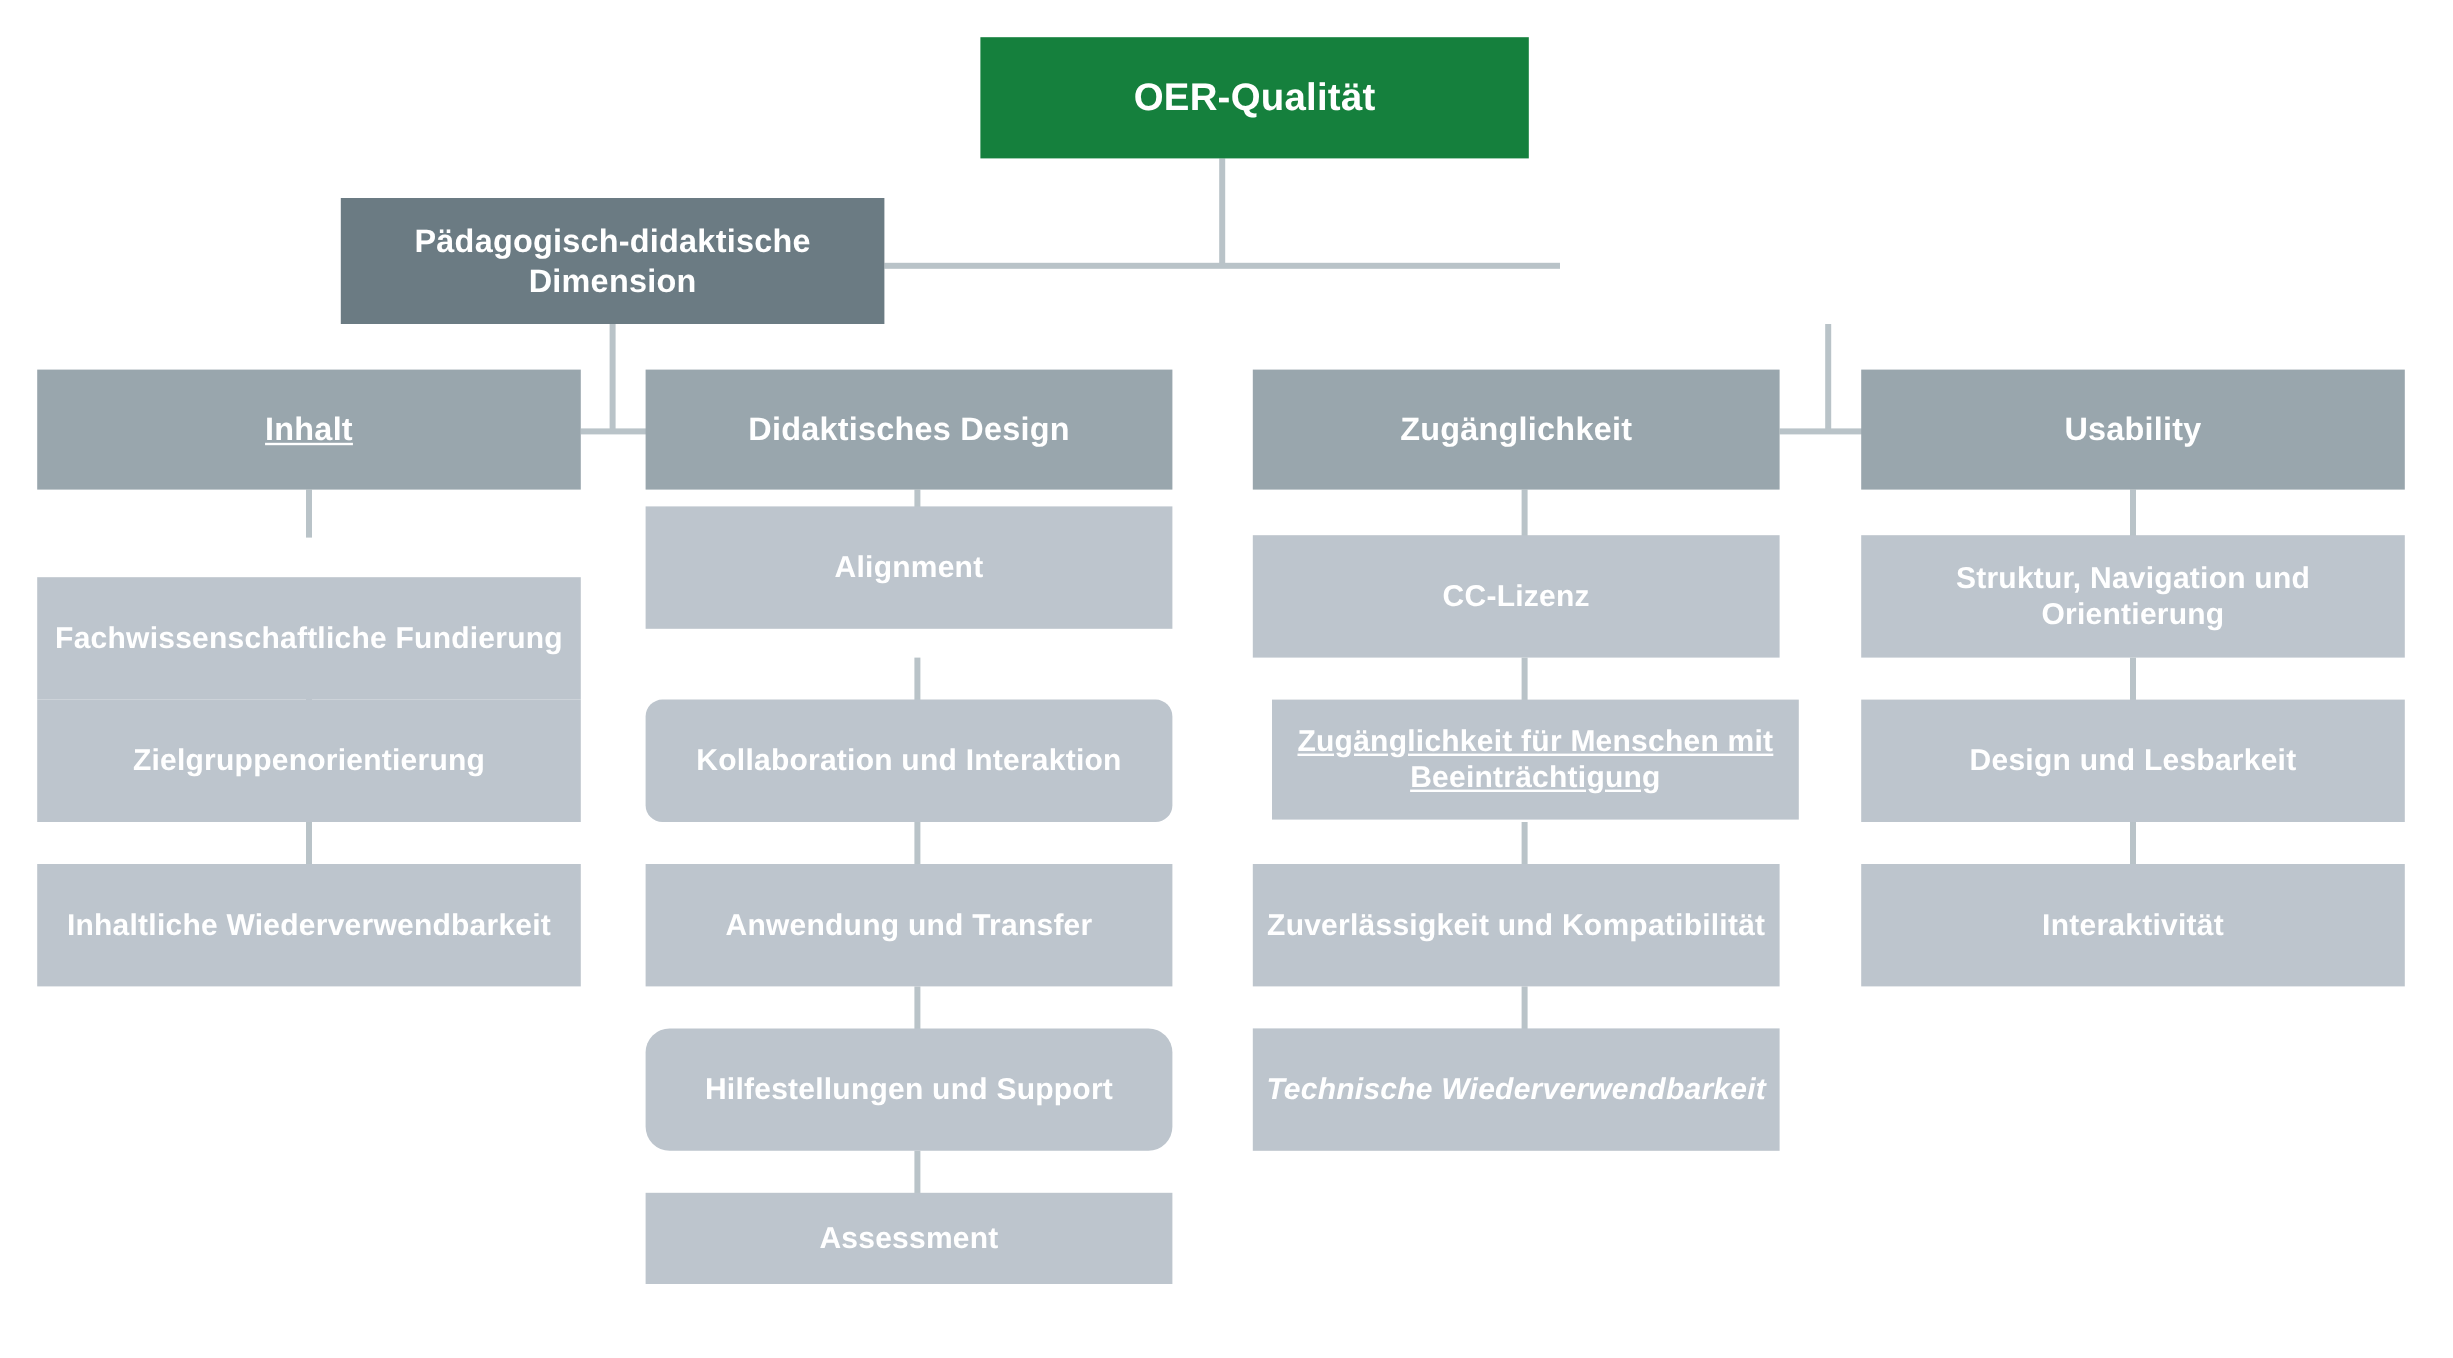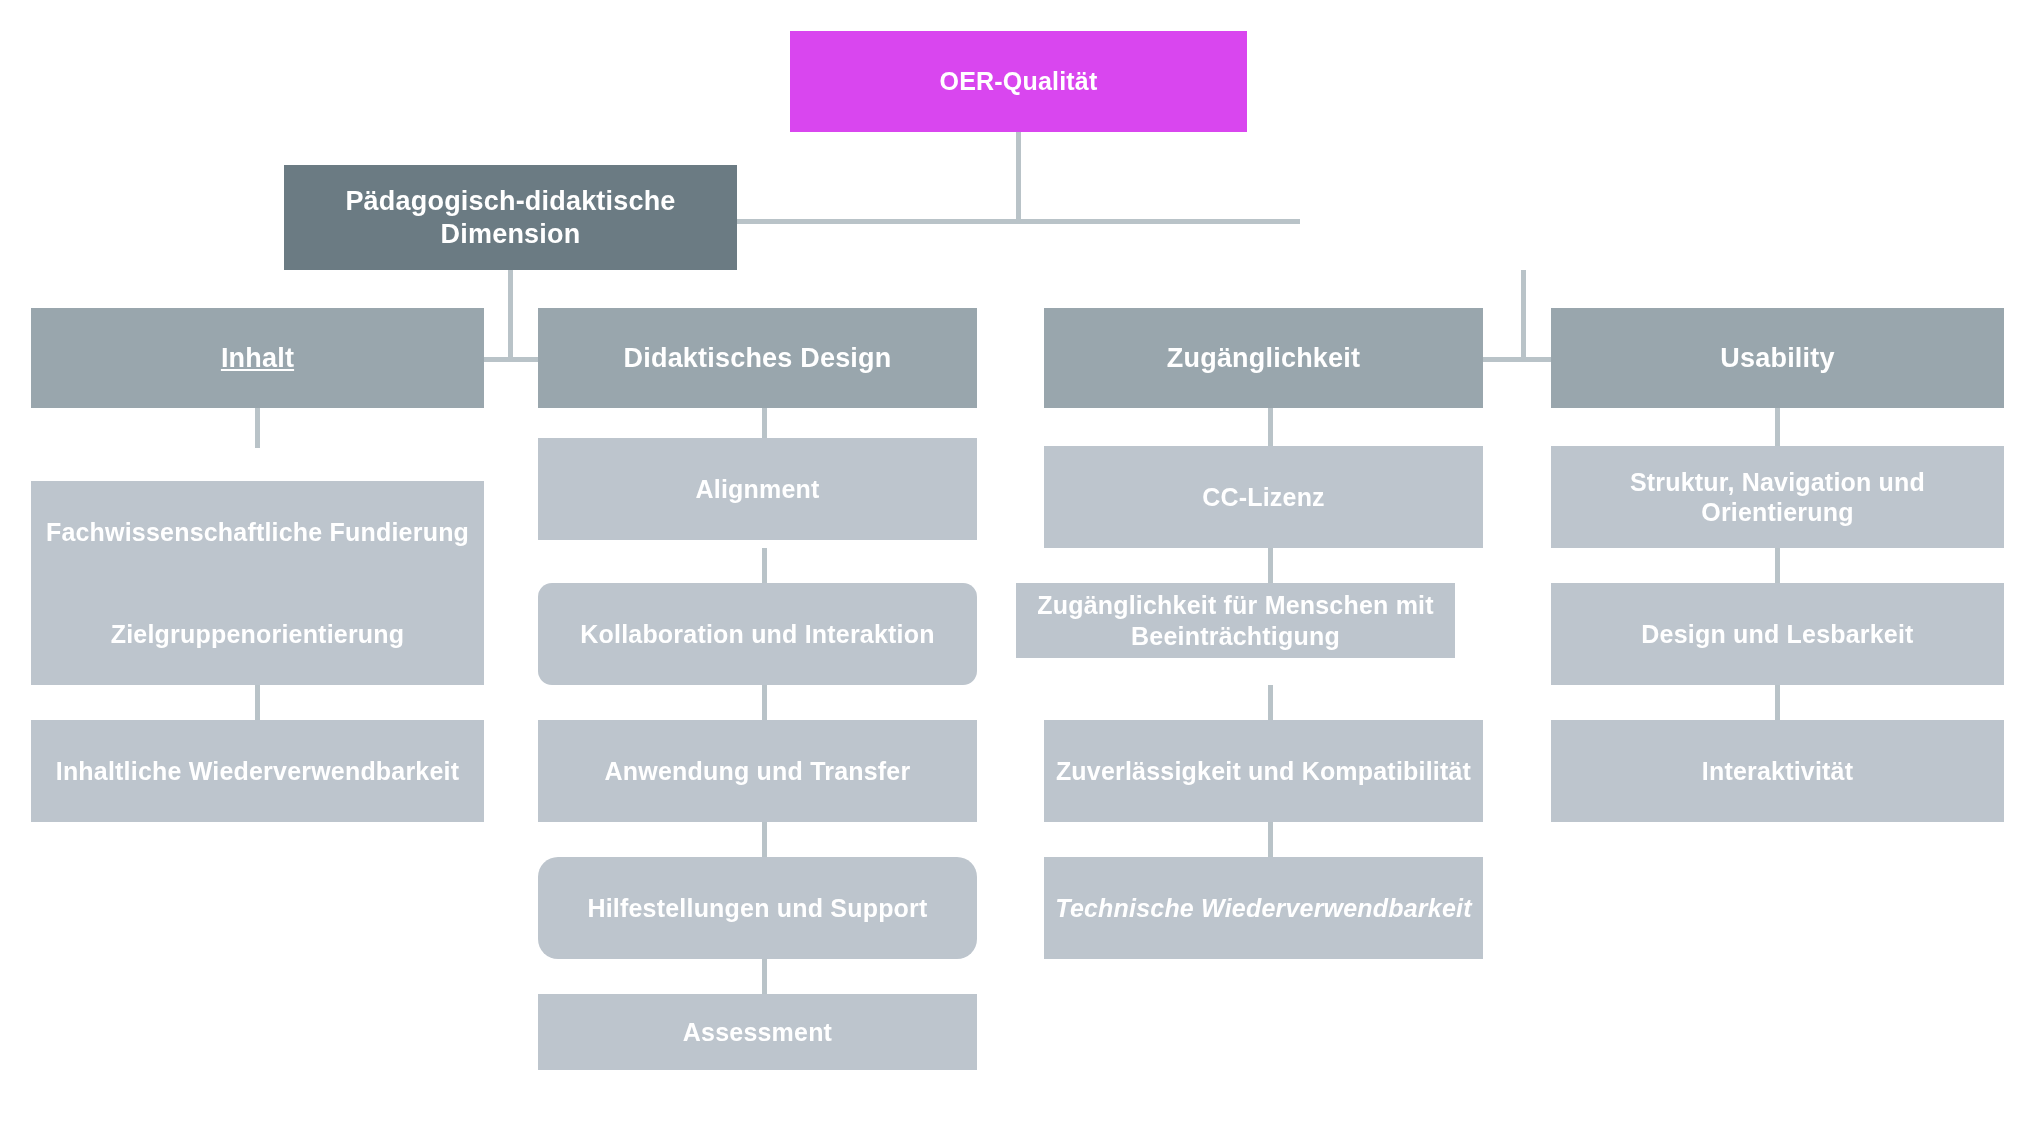--- a/index.html
+++ b/index.html
@@ -23,21 +23,21 @@
     align-items: center;
     justify-content: center;
     text-align: center;
     color: #ffffff;
     font-weight: bold;
     line-height: 1.22;
     box-sizing: border-box;
     padding: 4px 10px;
     z-index: 2;
   }
-  .lvl1 { background: #d946ef; font-size: 25px; letter-spacing: 0.2px; }
+  .lvl1 { background: #15803d; font-size: 32px; letter-spacing: 0.2px; margin-left: 27px; }
   .lvl2 { background: #6b7b83; font-size: 27px; letter-spacing: 0.2px; }
   .lvl3 { background: #99a6ad; font-size: 27px; letter-spacing: 0.2px; }
   .lvl4 { background: #bdc5cd; font-size: 25px; letter-spacing: 0.2px; }
 
   .conn {
     position: absolute;
     background: #b9c3c8;
     z-index: 1;
   }
   .conn.v { width: 5px; }
@@ -87,28 +87,28 @@
   <div class="node lvl3" style="left:538px; top:308px; width:439px; height:100px;">Didaktisches Design</div>
 
   <div class="node lvl3" style="left:1044px; top:308px; width:439px; height:100px;">Zugänglichkeit</div>
 
   <div class="node lvl3" style="left:1551px; top:308px; width:453px; height:100px;">Usability</div>
 
   <div class="node lvl4" style="left:31px; top:446px; width:453px; height:102px;margin-top:35px;">Fachwissenschaftliche Fundierung</div>
   <div class="node lvl4" style="left:31px; top:583px; width:453px; height:102px;">Zielgruppenorientierung</div>
   <div class="node lvl4" style="left:31px; top:720px; width:453px; height:102px;">Inhaltliche Wiederverwendbarkeit</div>
 
-  <div class="node lvl4" style="left:538px; top:438px; width:439px; height:102px;">Alignment</div>
+  <div class="node lvl4" style="left:538px; top:422px; width:439px; height:102px;">Alignment</div>
   <div class="node lvl4" style="left:538px; top:583px; width:439px; height:102px;border-radius:14px;">Kollaboration und Interaktion</div>
   <div class="node lvl4" style="left:538px; top:720px; width:439px; height:102px;">Anwendung und Transfer</div>
   <div class="node lvl4" style="left:538px; top:857px; width:439px; height:102px;border-radius:20px;">Hilfestellungen und Support</div>
   <div class="node lvl4" style="left:538px; top:994px; width:439px; height:76px;">Assessment</div>
 
   <div class="node lvl4" style="left:1044px; top:446px; width:439px; height:102px;">CC-Lizenz</div>
-  <div class="node lvl4" style="left:1016px; top:583px; width:439px; height:75px;">Zugänglichkeit für Menschen mit Beeinträchtigung</div>
+  <div class="node lvl4" style="left:1060px; top:583px; width:439px; height:100px;text-decoration:underline;">Zugänglichkeit für Menschen mit Beeinträchtigung</div>
   <div class="node lvl4" style="left:1044px; top:720px; width:439px; height:102px;">Zuverlässigkeit und Kompatibilität</div>
   <div class="node lvl4" style="left:1044px; top:857px; width:439px; height:102px;font-style:italic;">Technische Wiederverwendbarkeit</div>
 
   <div class="node lvl4" style="left:1551px; top:446px; width:453px; height:102px;">Struktur, Navigation und Orientierung</div>
   <div class="node lvl4" style="left:1551px; top:583px; width:453px; height:102px;">Design und Lesbarkeit</div>
   <div class="node lvl4" style="left:1551px; top:720px; width:453px; height:102px;">Interaktivität</div>
 
 </div>
 
 </body></html>

